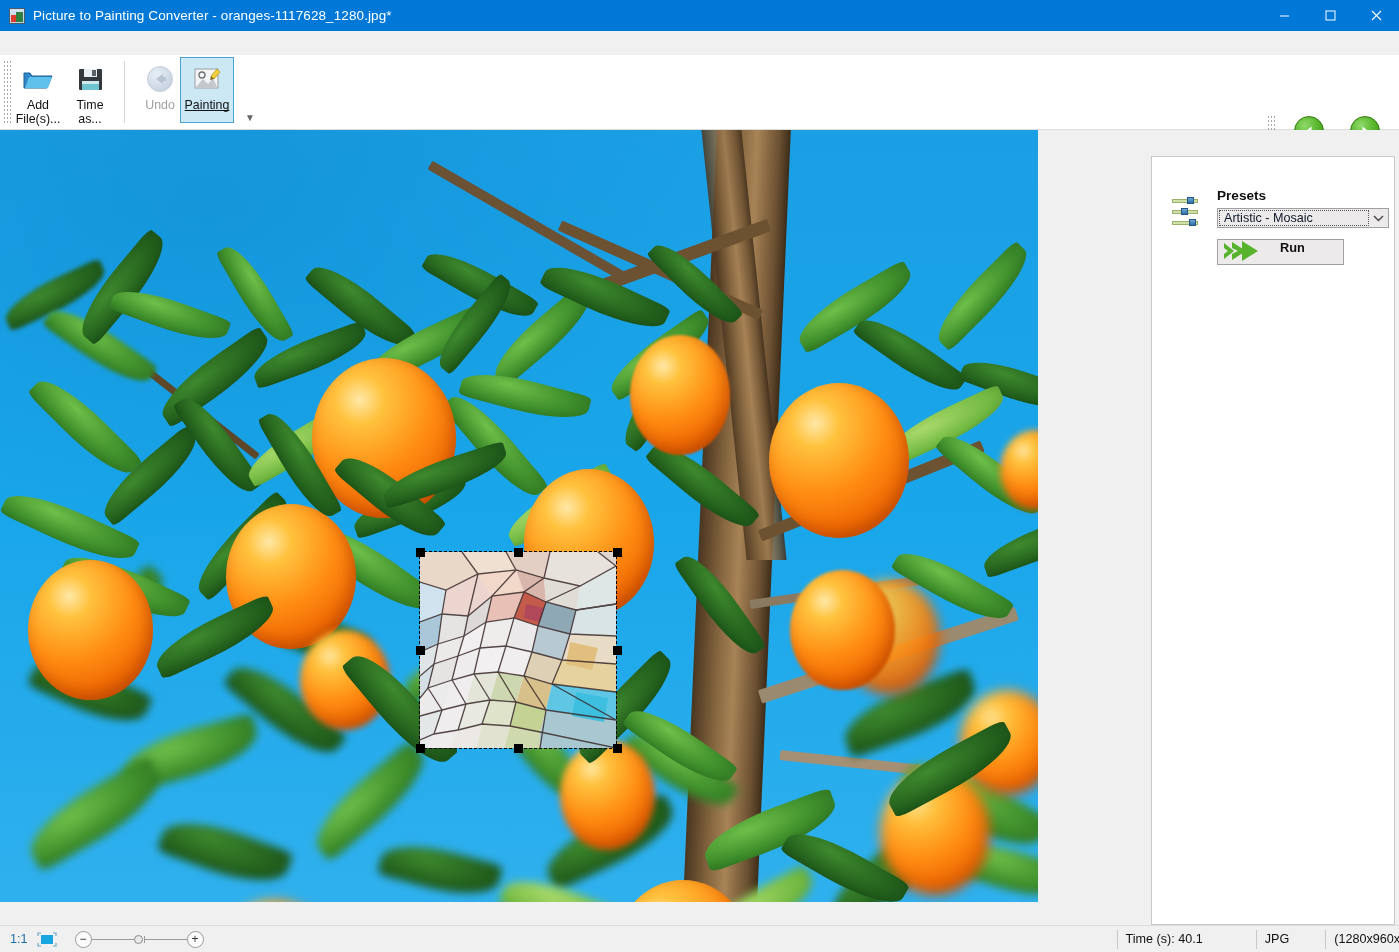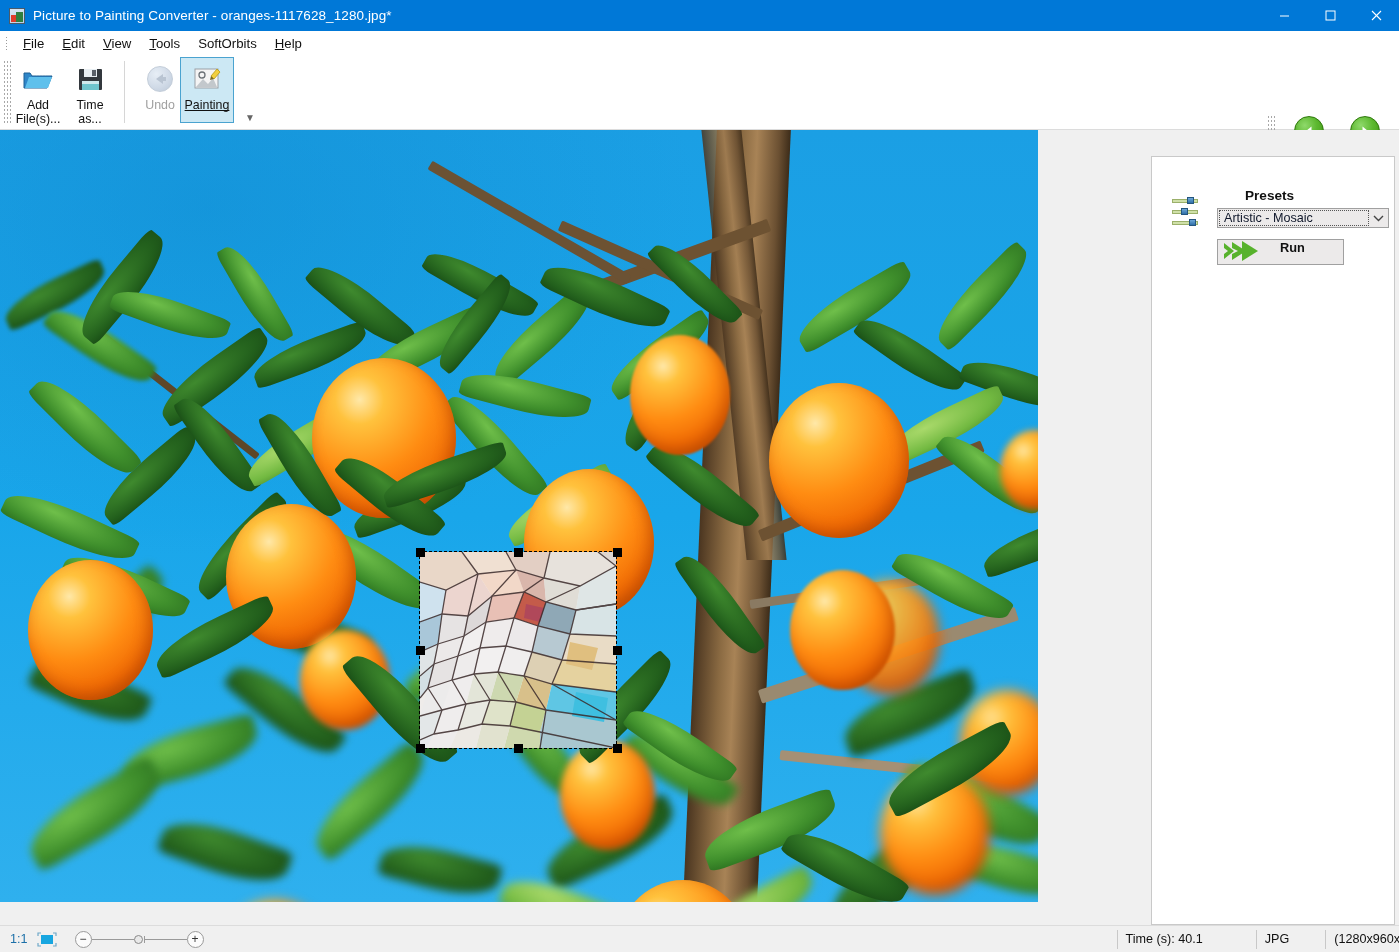--- a/index.html
+++ b/index.html
@@ -204,21 +204,21 @@
     position: absolute; left: 0; top: 2px; width: 26px; height: 4px;
     background: #cfe0a8; border: 1px solid #9bb06a;
   }
   .slider-knob {
     position: absolute; top: 0; width: 7px; height: 7px;
     background: linear-gradient(180deg,#6ea8d8,#2f6fa8);
     border: 1px solid #24567f;
   }
   .presets-label {
     position: absolute; left: 65px; top: 31px;
-    font-size: 13.6px; font-weight: bold; color: #111; margin-left: 28px;
+    font-size: 13.6px; font-weight: bold; color: #111;
   }
   .combo {
     position: absolute; left: 65px; top: 51px; width: 172px; height: 20px;
     background: #eceaea; border: 1px solid #a0a0a0;
     display: flex; align-items: center;
   }
   .combo-value {
     flex: 1; padding-left: 4px; font-size: 12.6px; color: #0f172a;
     border: 1px dotted #555; margin: 1px 0 1px 1px; height: 16px; line-height: 14px;
     white-space: nowrap; overflow: hidden;
@@ -289,29 +289,20 @@
       </div>
       <div class="win-btn">
         <svg width="11" height="11" viewBox="0 0 11 11">
             <line x1="1" y1="1" x2="10" y2="10" stroke="#fff" stroke-width="1.1"></line>
             <line x1="10" y1="1" x2="1" y2="10" stroke="#fff" stroke-width="1.1"></line>
           </svg>
       </div>
     </div>
   </div>
 
-  <div class="menubar">
-    <div class="menu-grip"></div>
-    <div class="menu-item"><u>F</u>ile</div>
-    <div class="menu-item"><u>E</u>dit</div>
-    <div class="menu-item"><u>V</u>iew</div>
-    <div class="menu-item"><u>T</u>ools</div>
-    <div class="menu-item">SoftOrbits</div>
-    <div class="menu-item"><u>H</u>elp</div>
-  </div>
 
   <div class="toolbar">
     <div class="tb-grip"></div>
 
     <div class="tb-group" style="left:12px;">
 
       <div class="tb-btn">
         <div class="ico">
           <svg class="ico-folder" viewBox="0 0 30 21">
             <path d="M1,4 L1,19 L24,19 L29,7 L9,7 L7,4 Z" fill="#2f86c8"></path>

